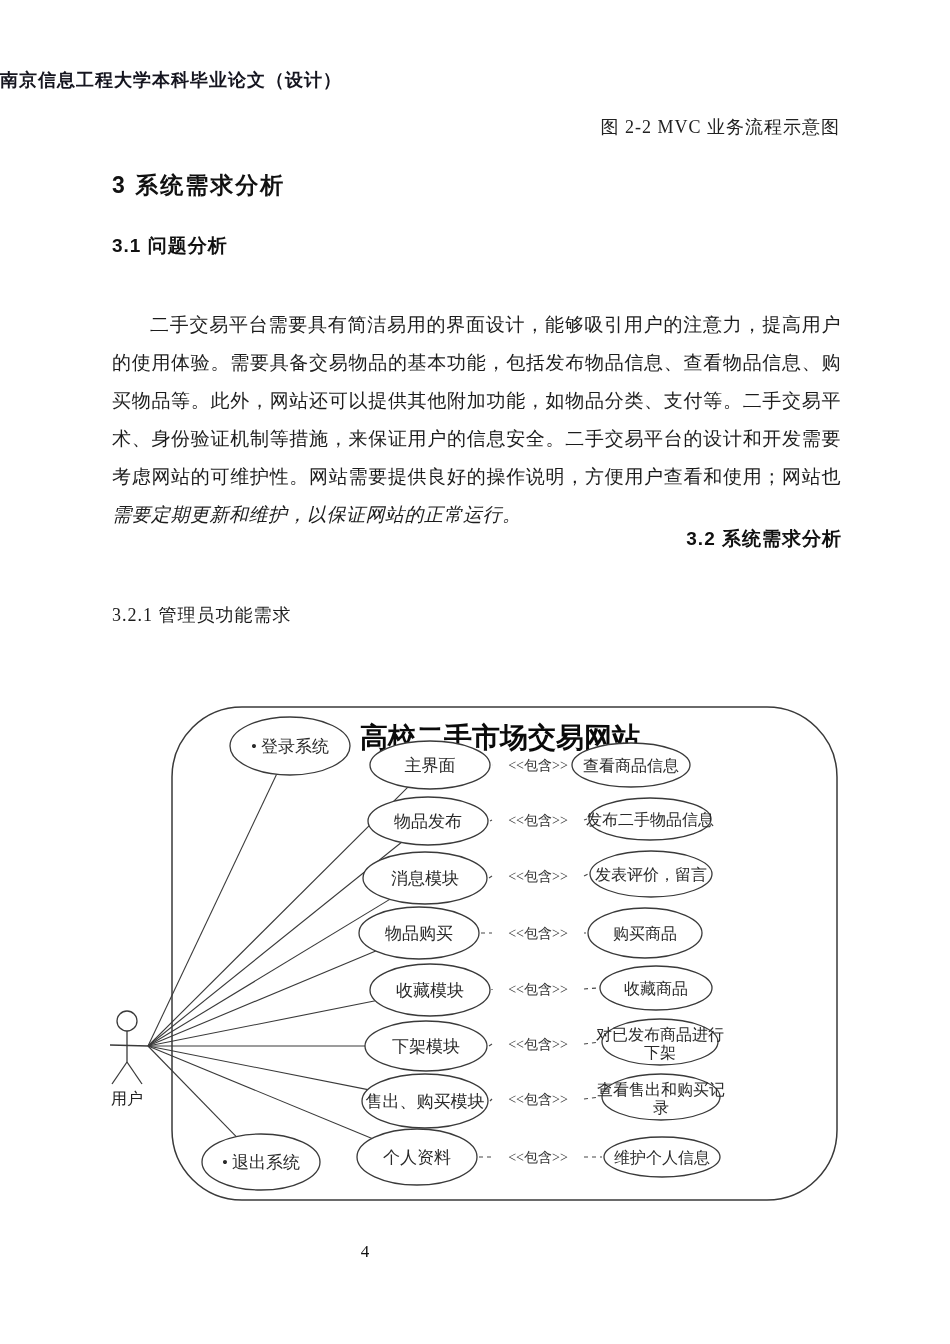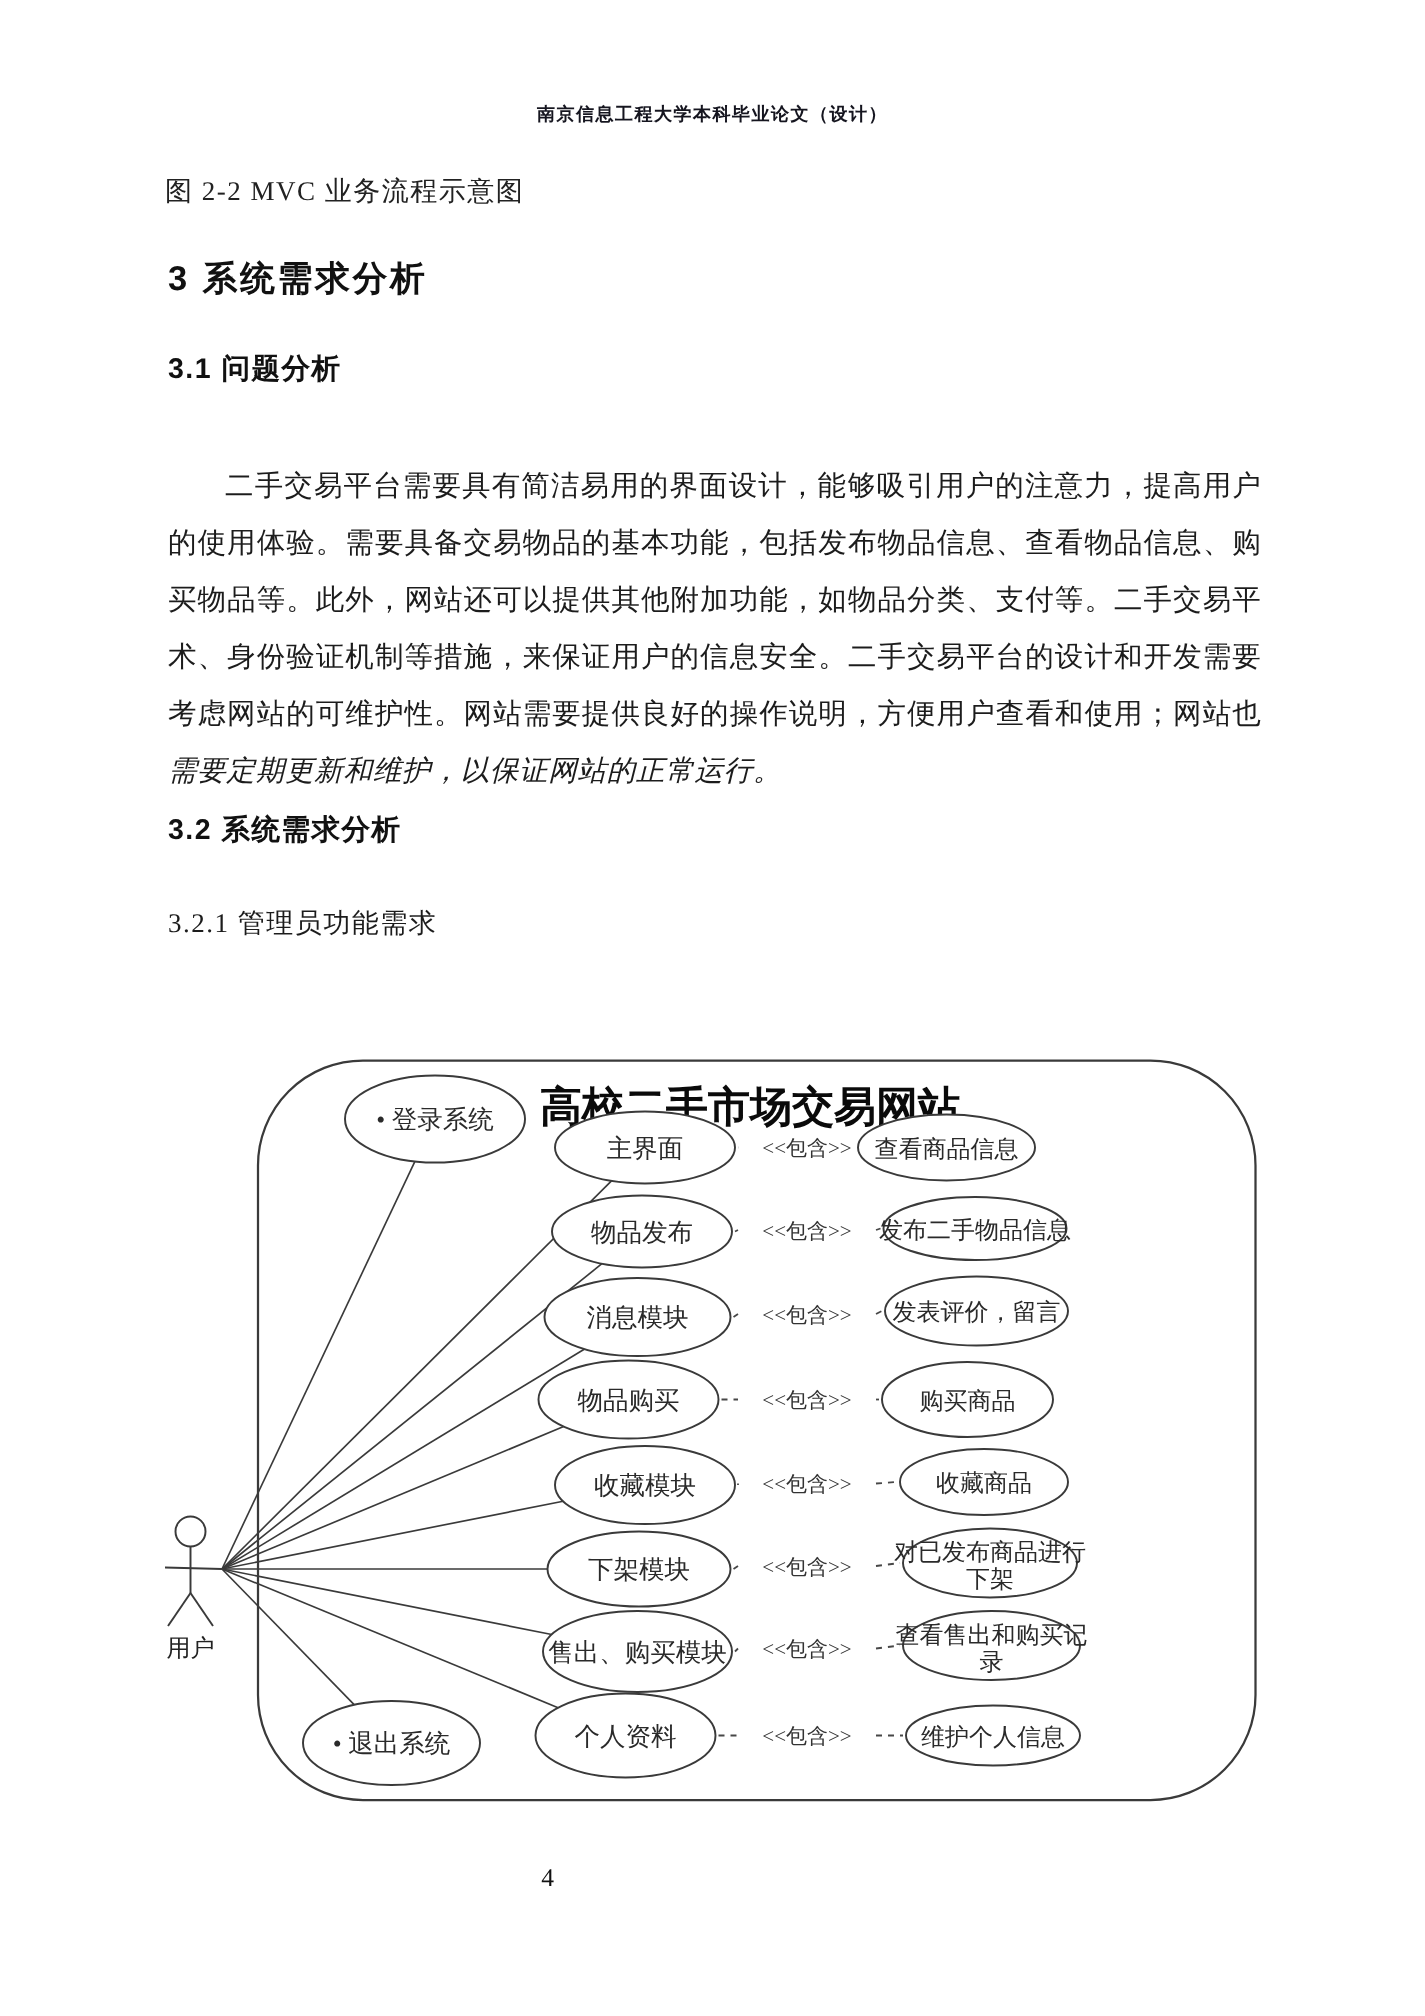--- a/index.html
+++ b/index.html
@@ -7,44 +7,43 @@
     position:relative;
     width:950px;height:1344px;
     margin:0 auto;
     background:#ffffff;
     font-family:"Liberation Serif","DejaVu Serif",serif;
     color:#1c1c1c;
     overflow:hidden;
   }
   .doc-header{
     position:absolute;left:0;top:68px;width:950px;
-    text-align:center;
     font-family:"Liberation Sans","DejaVu Sans",sans-serif;
-    font-weight:bold;font-size:12px;color:#15151f;
+    font-weight:bold;font-size:18px;color:#15151f;
     letter-spacing:1px;
   }
   .fig-caption{
     position:absolute;left:110px;top:115px;width:730px;
-    text-align:left;font-size:18px;color:#222;
+    text-align:right;font-size:18px;color:#222;
     letter-spacing:1px;
   }
   .h1{
     position:absolute;left:112px;top:170px;width:730px;
     font-family:"Liberation Sans","DejaVu Sans",sans-serif;
     font-weight:bold;font-size:23px;color:#111;
     letter-spacing:2px;
   }
   .h2{
     position:absolute;left:112px;width:730px;
     font-family:"Liberation Sans","DejaVu Sans",sans-serif;
     font-weight:bold;font-size:19px;color:#111;
     letter-spacing:1px;
   }
   .h2-problem{top:233px;}
-  .h2-requirement{top:540px;}
+  .h2-requirement{top:526px;text-align:right;}
   .h3{
     position:absolute;left:112px;top:603px;width:730px;
     font-size:18px;color:#1c1c1c;letter-spacing:1px;
   }
   .body-para{
     position:absolute;left:112px;top:274px;width:729px;
     font-size:19px;line-height:38px;color:#1c1c1c;margin-top:32px;
   }
   .body-line{
     height:38px;overflow:hidden;

